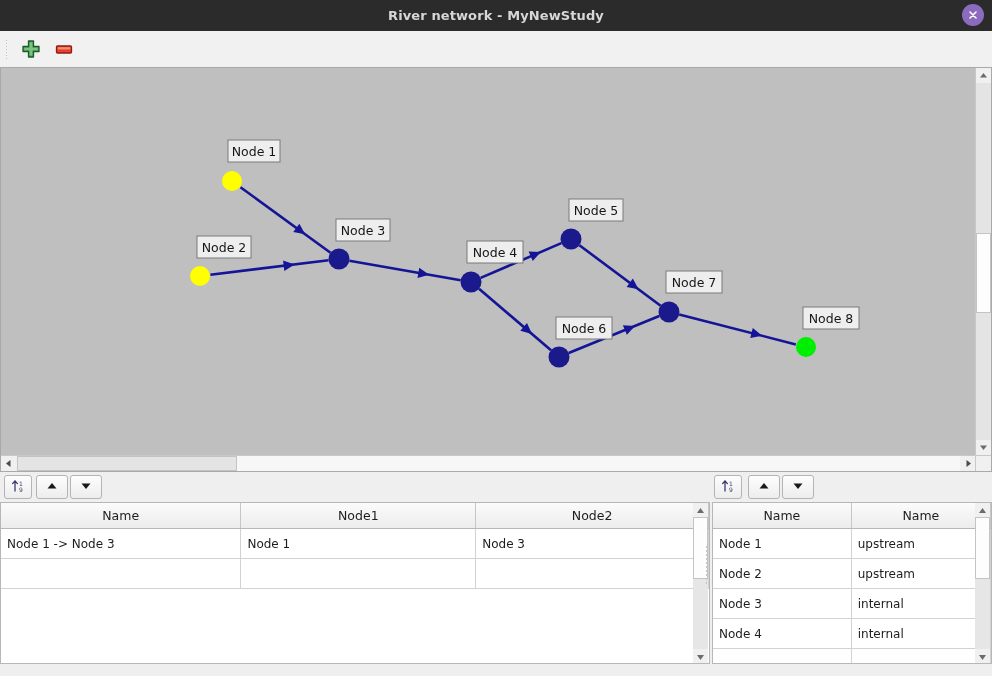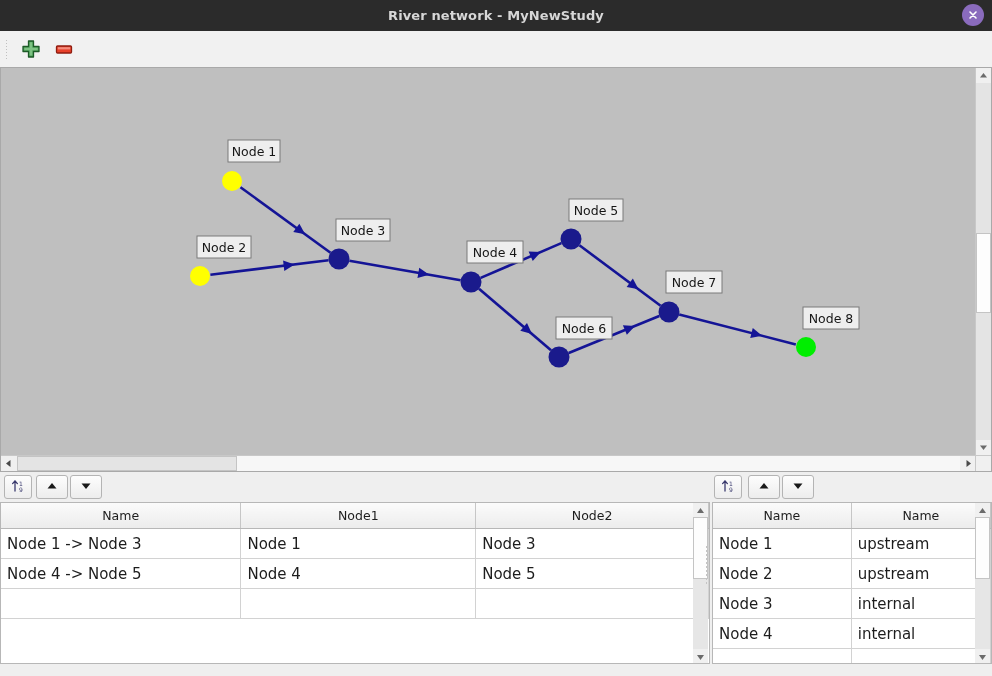--- a/index.html
+++ b/index.html
@@ -191,21 +191,21 @@
     border-bottom: 1px solid #b7b7b7;
     font-size: 12.5px;
     font-weight: normal;
     color: #1d1d1d;
     height: 23px;
     text-align: center;
   }
   table.grid td {
     border-right: 1px solid #d2d2d2;
     border-bottom: 1px solid #d2d2d2;
-    font-size: 15px;
+    font-size: 12px;
     color: #1d1d1d;
     height: 29px;
     padding: 0 6px;
     background: #ffffff;
     white-space: nowrap;
     overflow: hidden;
   }
   .tbl-sb {
     position: absolute;
     top: 30px; right: 1px;
@@ -389,25 +389,20 @@
             <th>Node2</th>
           </tr>
         </thead>
         <tbody>
           <tr>
             <td>Node 1 -&gt; Node 3</td>
             <td>Node 1</td>
             <td>Node 3</td>
           </tr>
           <tr>
-            <td>Node 4 -&gt; Node 5</td>
-            <td>Node 4</td>
-            <td>Node 5</td>
-          </tr>
-          <tr>
             <td></td>
             <td></td>
             <td></td>
           </tr>
         </tbody>
       </table>
 
       <div class="tbl-sb" style="top:0; bottom:0;">
         <div class="sb-arrow" style="left:0; top:0; width:15px; height:14px;">
           <svg width="15" height="14" viewBox="0 0 15 14">

